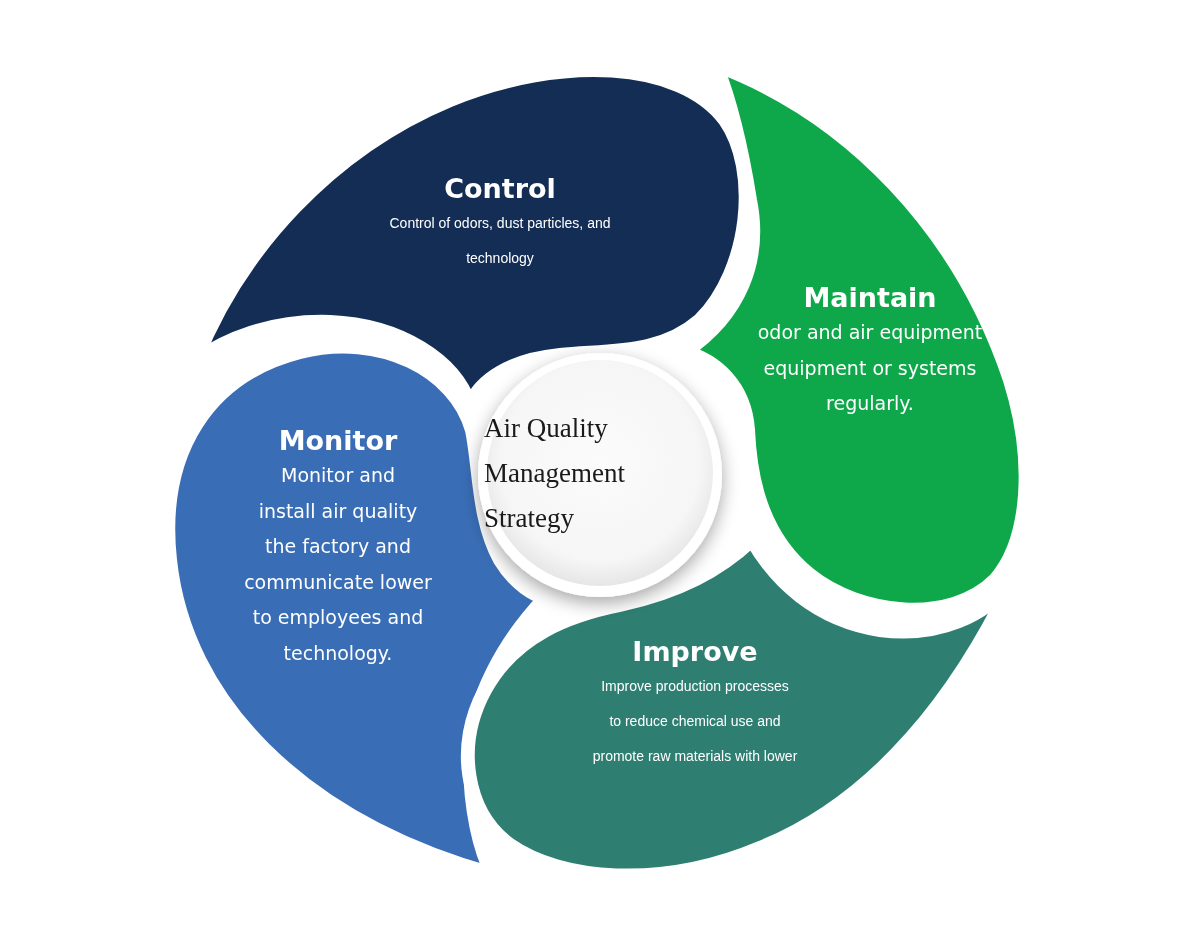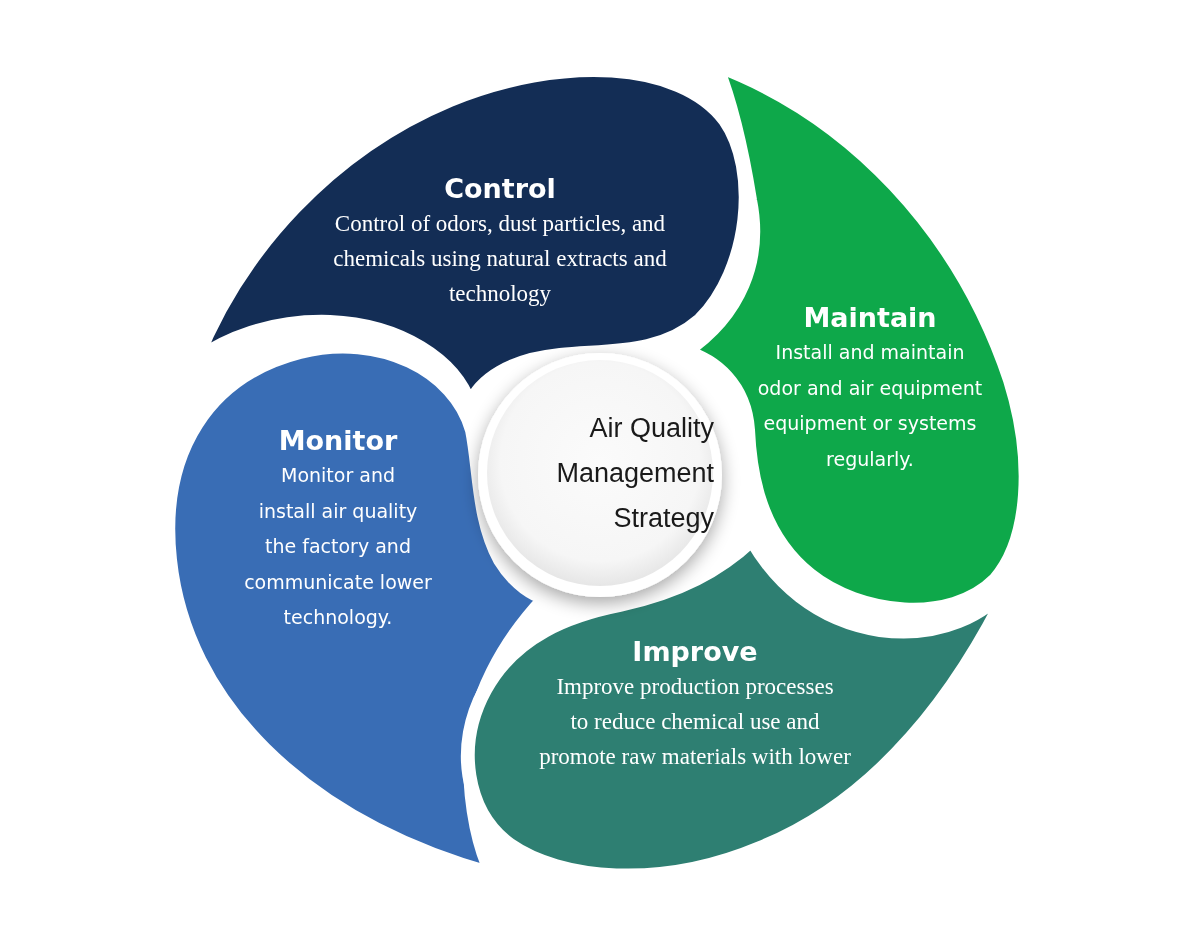--- a/index.html
+++ b/index.html
@@ -1,24 +1,24 @@
 <!DOCTYPE html>
 <html><head>
 <meta charset="utf-8">
 <style>
   html, body { margin: 0; padding: 0; background: #ffffff; }
   body { width: 1200px; height: 927px; position: relative; overflow: hidden;
          font-family: "DejaVu Sans", sans-serif; }
   #diagram { position: absolute; left: 0; top: 0; width: 1200px; height: 927px; }
   .label { position: absolute; text-align: center; color: #ffffff; }
   .title { font-weight: bold; font-size: 27px; line-height: 34px; font-family: "DejaVu Sans", sans-serif; }
-  .desc { font-size: 23px; line-height: 35px; font-family: Liberation Serif, serif; }
+  .desc { font-size: 14px; line-height: 35px; font-family: Liberation Sans, sans-serif; }
   .desc-sans { font-size: 19px; line-height: 35.5px; font-family: "DejaVu Sans", sans-serif; }
-  .center-text { position: absolute; left: 484px; top: 406px; width: 230px; text-align: right;
-                 color: #1a1a1a; font-family: Liberation Sans, sans-serif; font-size: 27px; line-height: 45px; }
+  .center-text { position: absolute; left: 484px; top: 406px; width: 230px; text-align: left;
+                 color: #1a1a1a; font-family: Liberation Serif, serif; font-size: 27px; line-height: 45px; }
 </style>
 </head>
 <body>
 
 <svg id="diagram" viewBox="0 0 1200 927" xmlns="http://www.w3.org/2000/svg">
   <defs>
     <radialGradient id="centerGrad" cx="50%" cy="45%" r="55%">
       <stop offset="0%" stop-color="#fbfbfb"></stop>
       <stop offset="80%" stop-color="#f6f6f6"></stop>
       <stop offset="100%" stop-color="#e6e6e6"></stop>
@@ -73,29 +73,27 @@
            C 270 320, 225 340, 196 360 Z" fill="#132d55" stroke="#ffffff" stroke-width="14" stroke-linejoin="round"></path>
 
   <circle cx="600" cy="475" r="122" fill="#ffffff" filter="url(#centerShadow)"></circle>
   <circle cx="600" cy="473" r="113" fill="url(#centerGrad)"></circle>
 </svg>
 
 <div class="label" style="left:290px; top:148px; width:420px;margin-top:24px;">
   <div class="title">Control</div>
   <div class="desc">
     <div>Control of odors, dust particles, and</div>
-    <div>chemicals using natural extracts and</div>
     <div>technology</div>
   </div>
 </div>
 
-<div class="label" style="left:740px; top:301px; width:260px;">
+<div class="label" style="left:740px; top:281px; width:260px;">
   <div class="title">Maintain</div>
   <div class="desc-sans">
-    <div>Install and maintain</div>
     <div>odor and air equipment</div>
     <div>equipment or systems</div>
     <div>regularly.</div>
   </div>
 </div>
 
 <div class="label" style="left:500px; top:635px; width:390px;">
   <div class="title">Improve</div>
   <div class="desc">
     <div>Improve production processes</div>
@@ -104,20 +102,21 @@
   </div>
 </div>
 
 <div class="label" style="left:228px; top:424px; width:220px;">
   <div class="title">Monitor</div>
   <div class="desc-sans">
     <div>Monitor and</div>
     <div>install air quality</div>
     <div>the factory and</div>
     <div>communicate lower</div>
+    <div>to employees and</div>
     <div>technology.</div>
   </div>
 </div>
 
 <div class="center-text">
   <div>Air Quality</div>
   <div>Management</div>
   <div>Strategy</div>
 </div>
 

